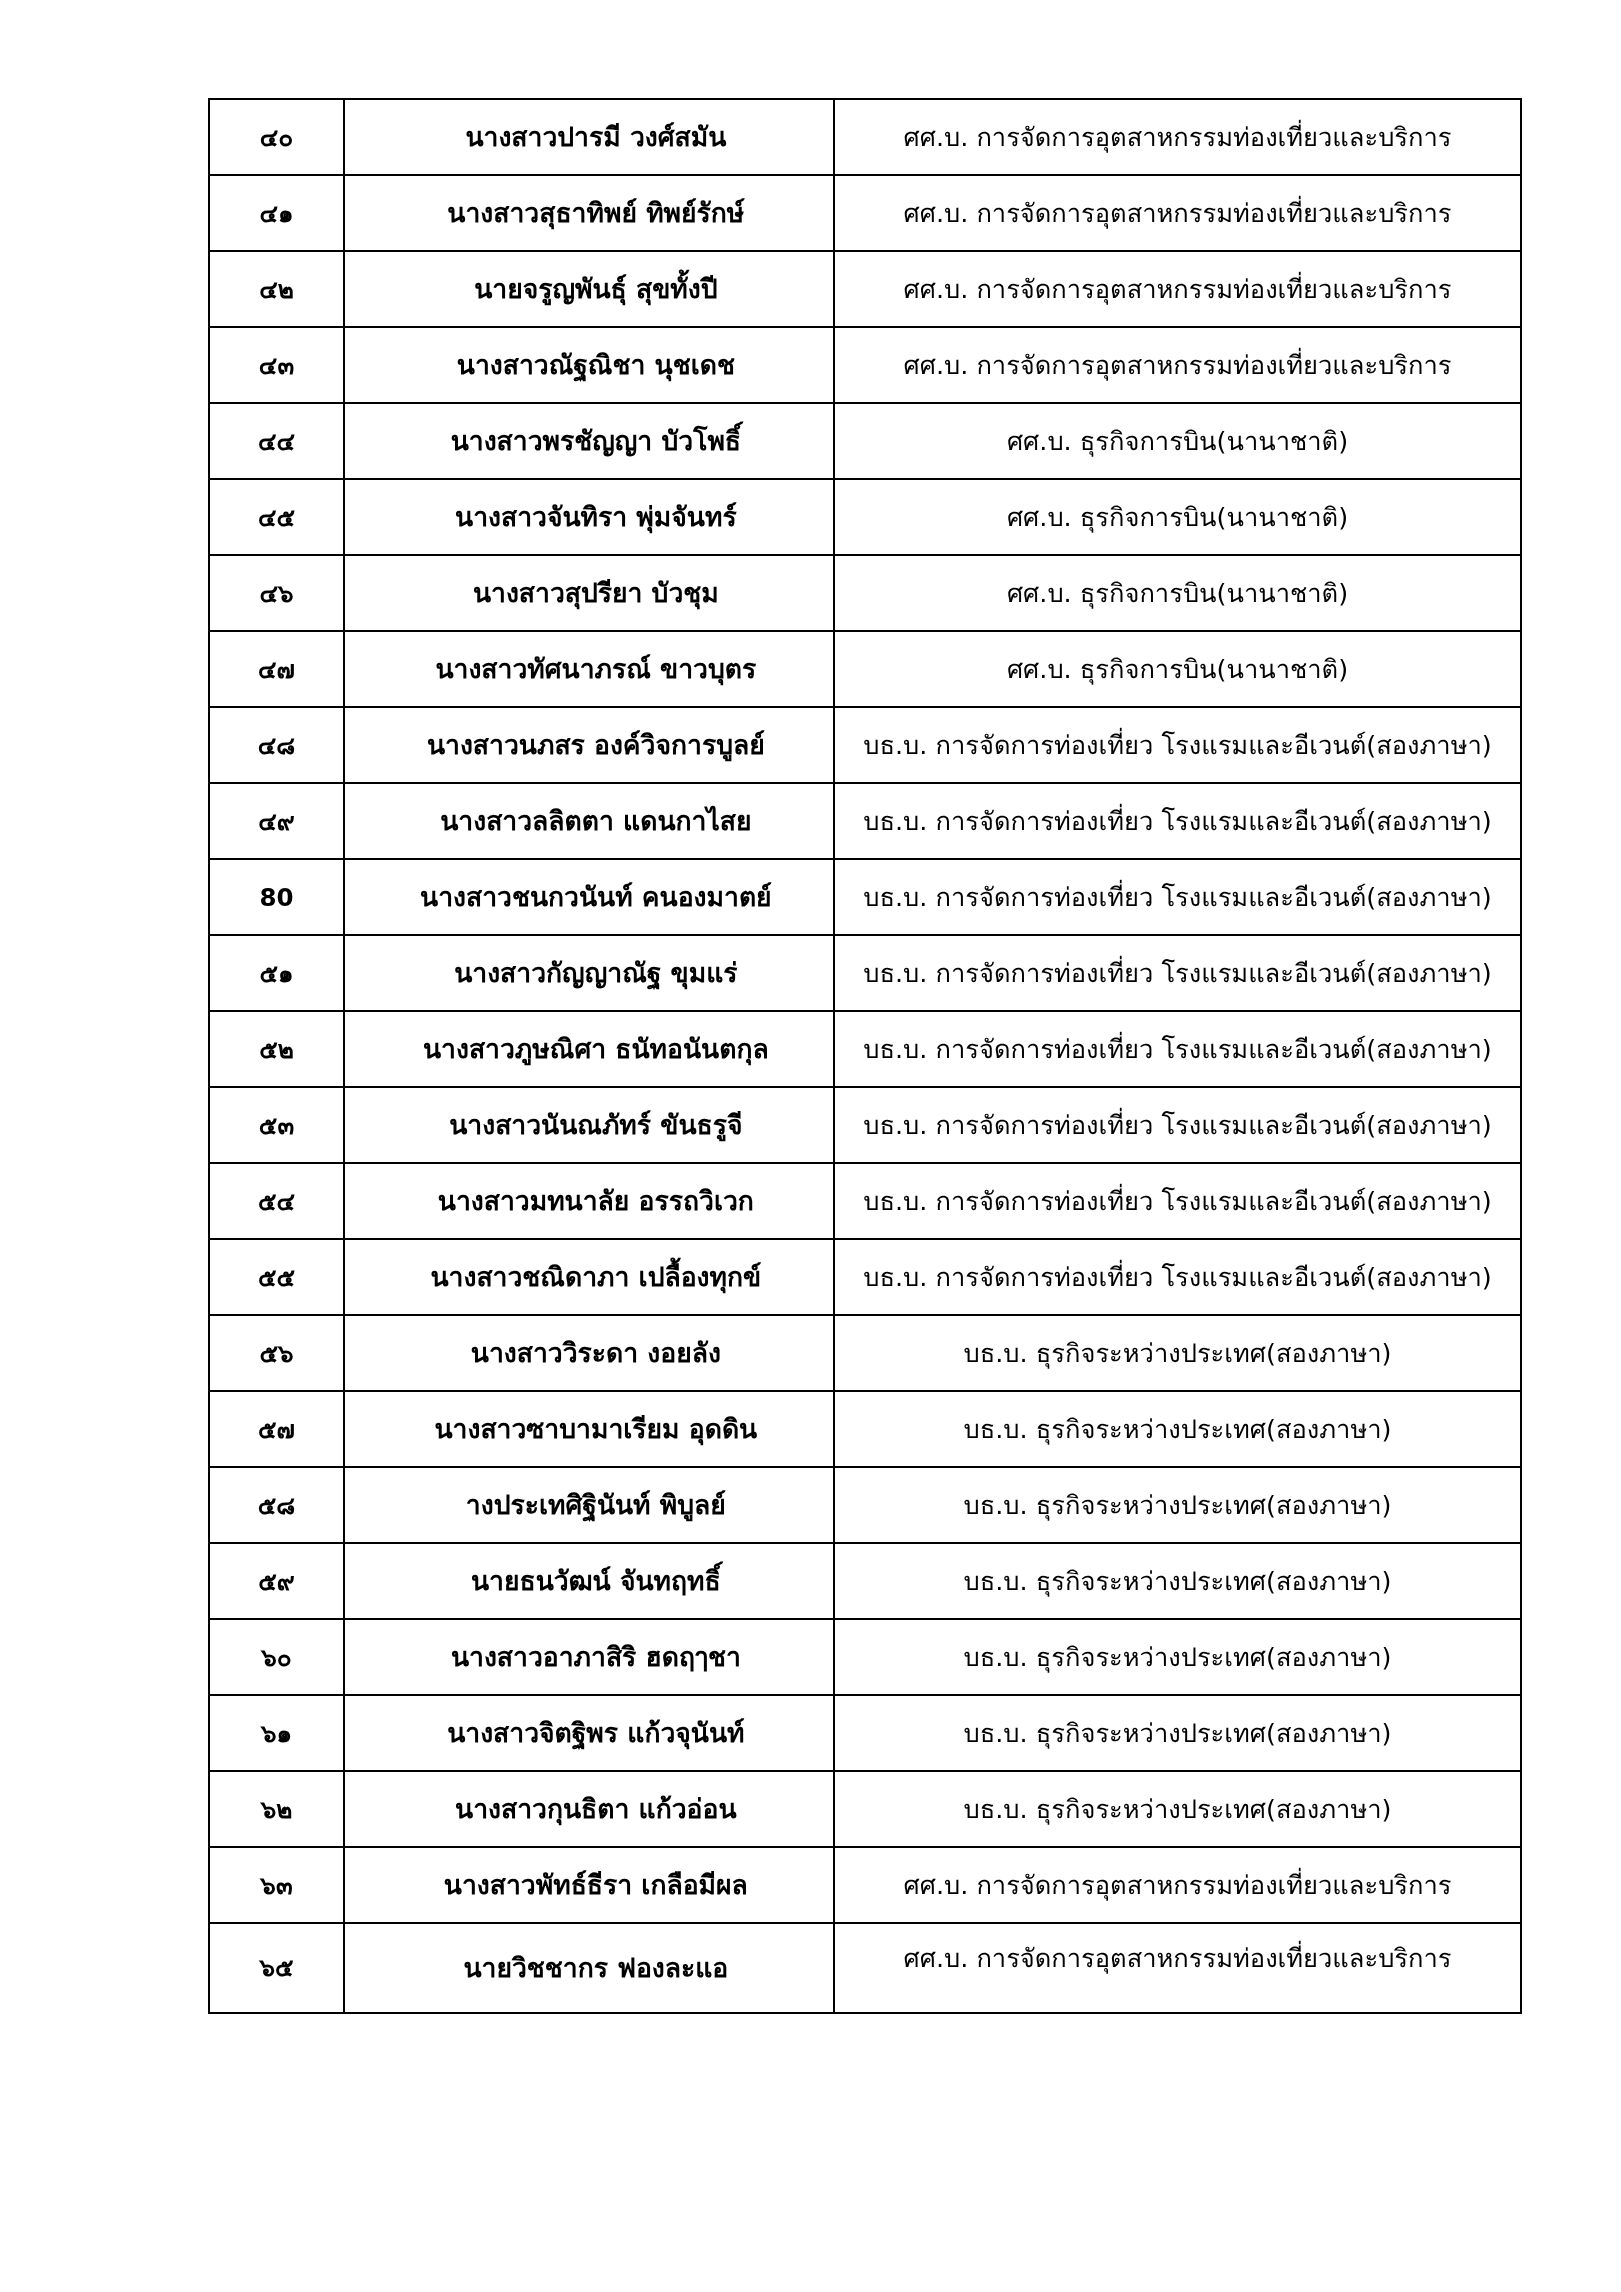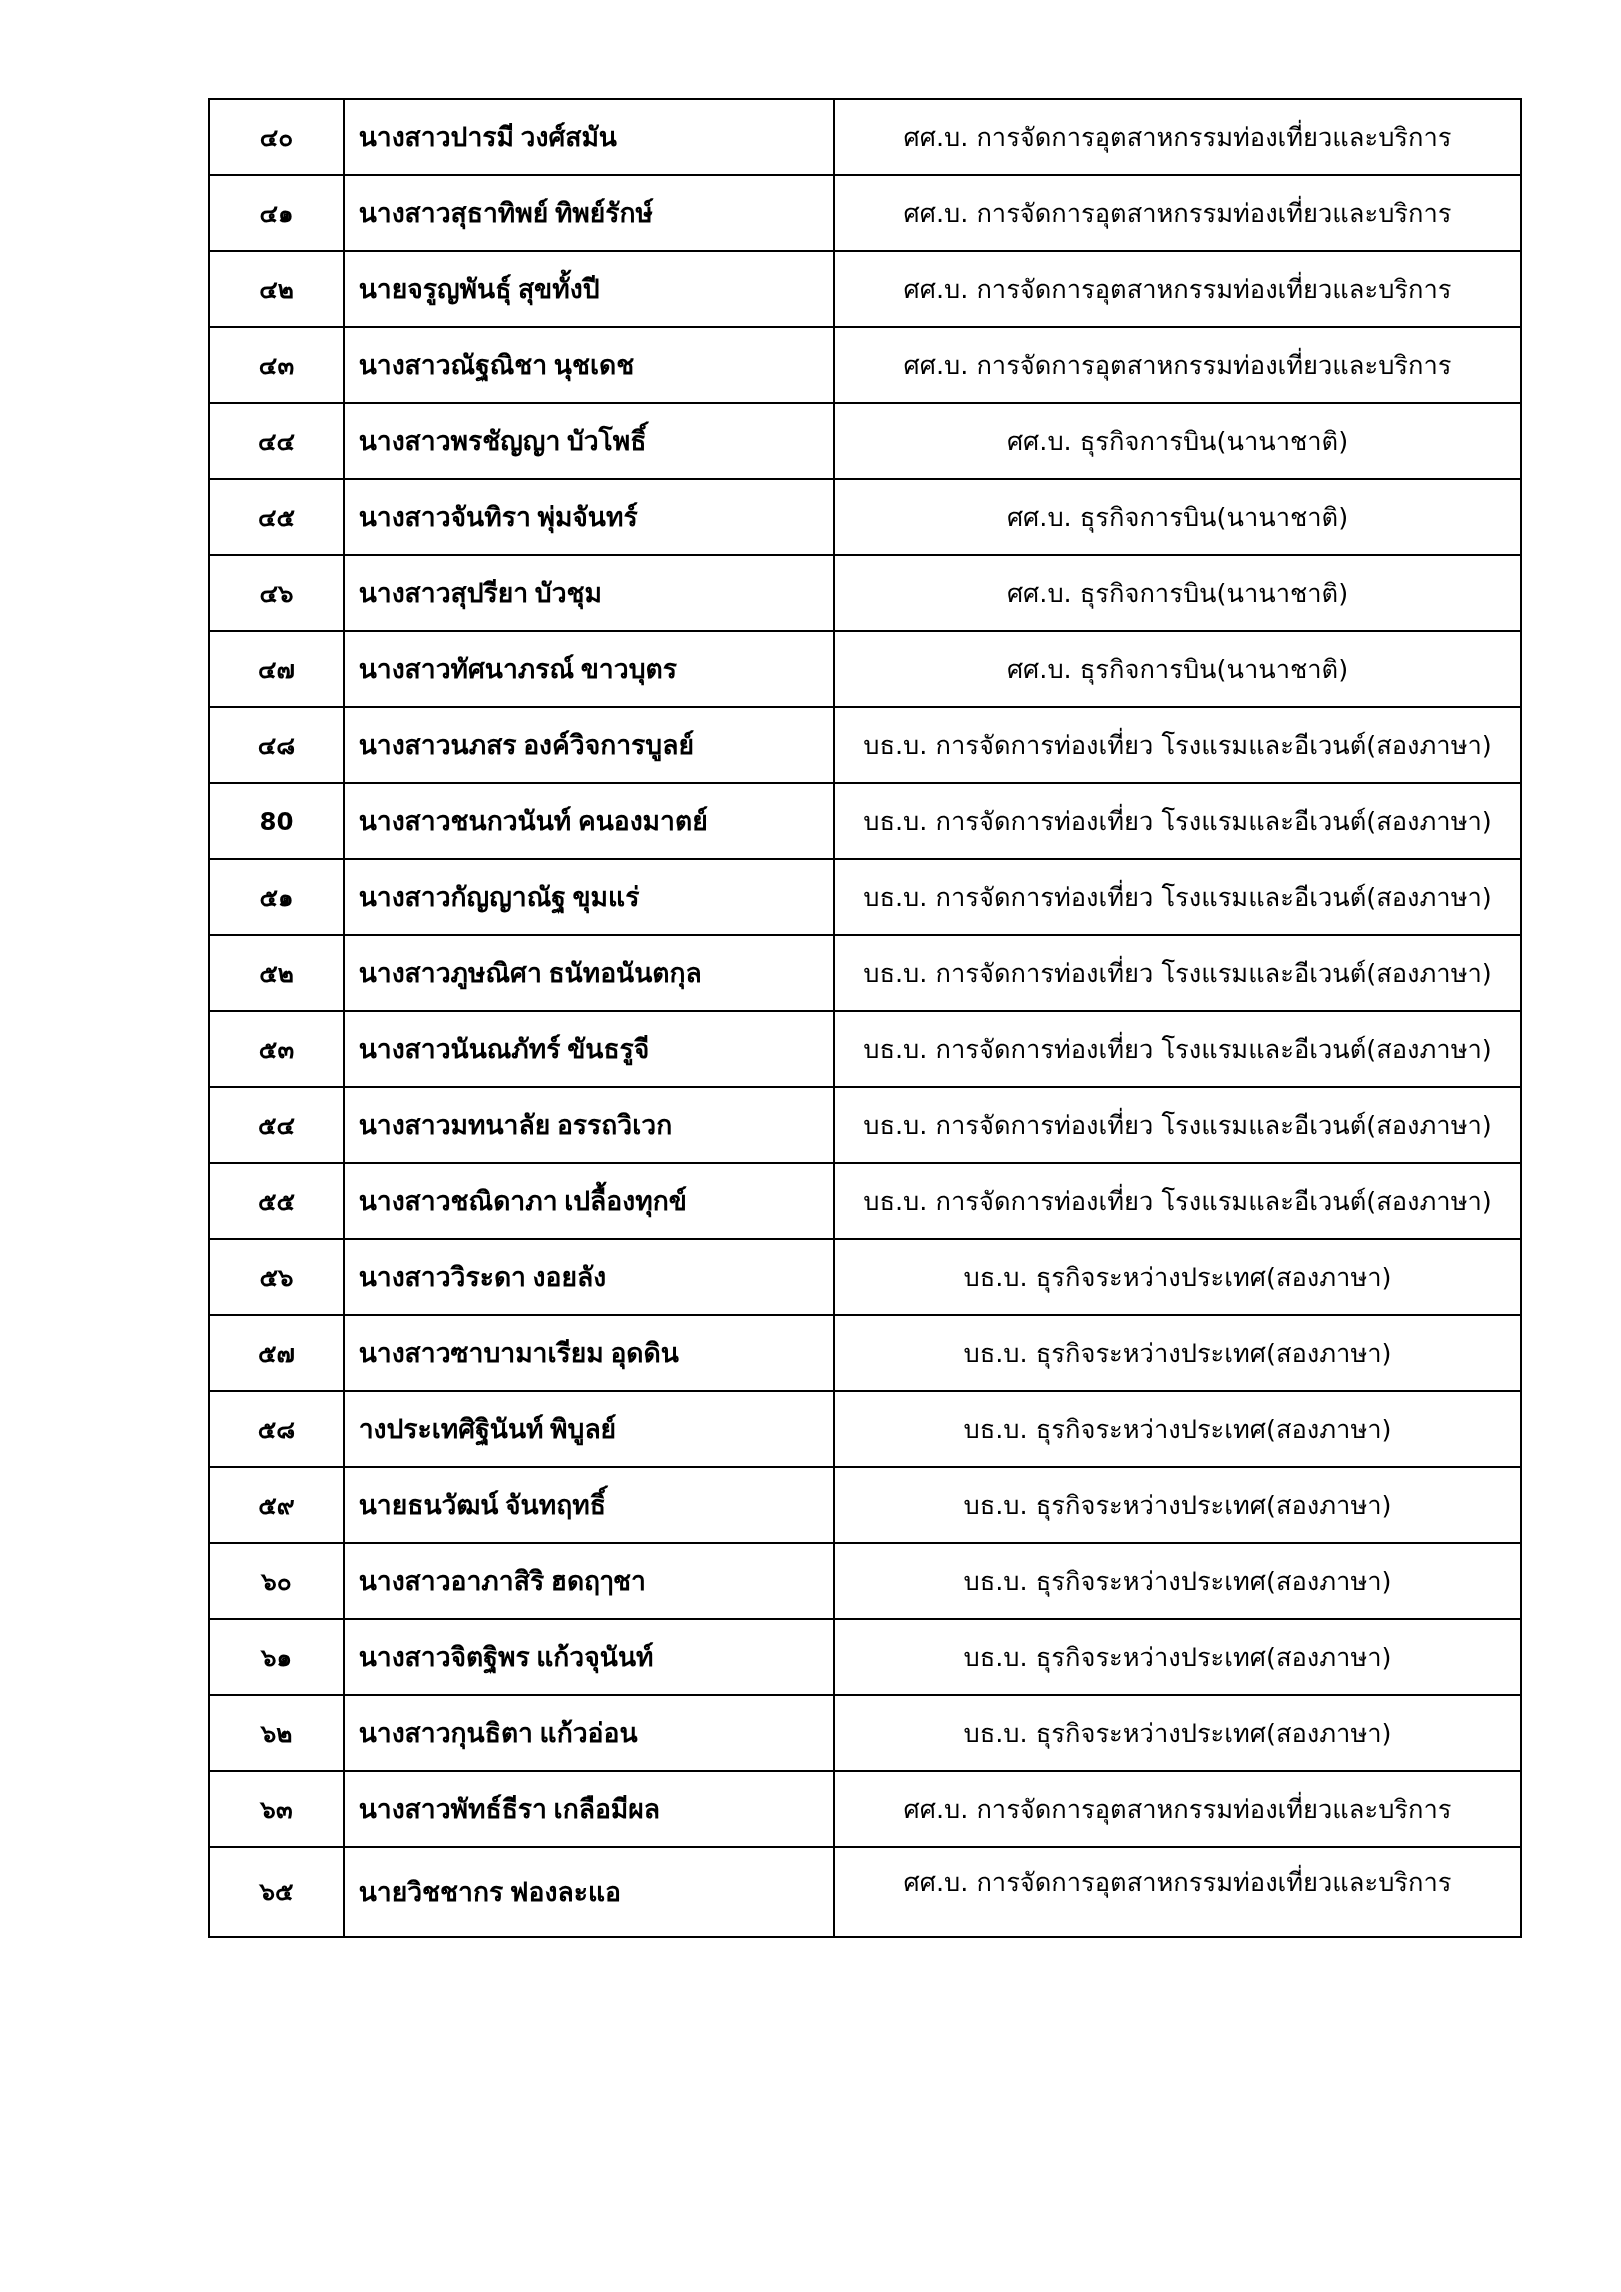--- a/index.html
+++ b/index.html
@@ -40,26 +40,25 @@
     }
     col.c-no { width: 135px; }
     col.c-name { width: 490px; }
     col.c-prog { width: 687px; }
     td.no {
       text-align: center;
       font-size: 24.5px;
       font-weight: bold;
     }
     td.name {
-      text-align: left;
+      text-align: center;
       padding-left: 13.7px !important;
       font-size: 26.5px;
       font-weight: bold;
       letter-spacing: 0px;
-      font-family: Liberation Serif, serif;
     }
     td.prog {
       text-align: center;
       font-size: 25.5px;
       font-weight: normal;
       margin-top: 8px;
     }
     td.prog.top-align {
       vertical-align: top;
       padding-top: 13.7px !important;
@@ -115,20 +114,25 @@
           <td class="no">๔๗</td>
           <td class="name">นางสาวทัศนาภรณ์ ขาวบุตร</td>
           <td class="prog">ศศ.บ. ธุรกิจการบิน(นานาชาติ)</td>
         </tr>
         <tr>
           <td class="no">๔๘</td>
           <td class="name">นางสาวนภสร องค์วิจการบูลย์</td>
           <td class="prog">บธ.บ. การจัดการท่องเที่ยว โรงแรมและอีเวนต์(สองภาษา)</td>
         </tr>
         <tr>
+          <td class="no">๔๙</td>
+          <td class="name">นางสาวลลิตตา แดนกาไสย</td>
+          <td class="prog">บธ.บ. การจัดการท่องเที่ยว โรงแรมและอีเวนต์(สองภาษา)</td>
+        </tr>
+        <tr>
           <td class="no">80</td>
           <td class="name">นางสาวชนกวนันท์ คนองมาตย์</td>
           <td class="prog">บธ.บ. การจัดการท่องเที่ยว โรงแรมและอีเวนต์(สองภาษา)</td>
         </tr>
         <tr>
           <td class="no">๕๑</td>
           <td class="name">นางสาวกัญญาณัฐ ขุมแร่</td>
           <td class="prog">บธ.บ. การจัดการท่องเที่ยว โรงแรมและอีเวนต์(สองภาษา)</td>
         </tr>
         <tr>

